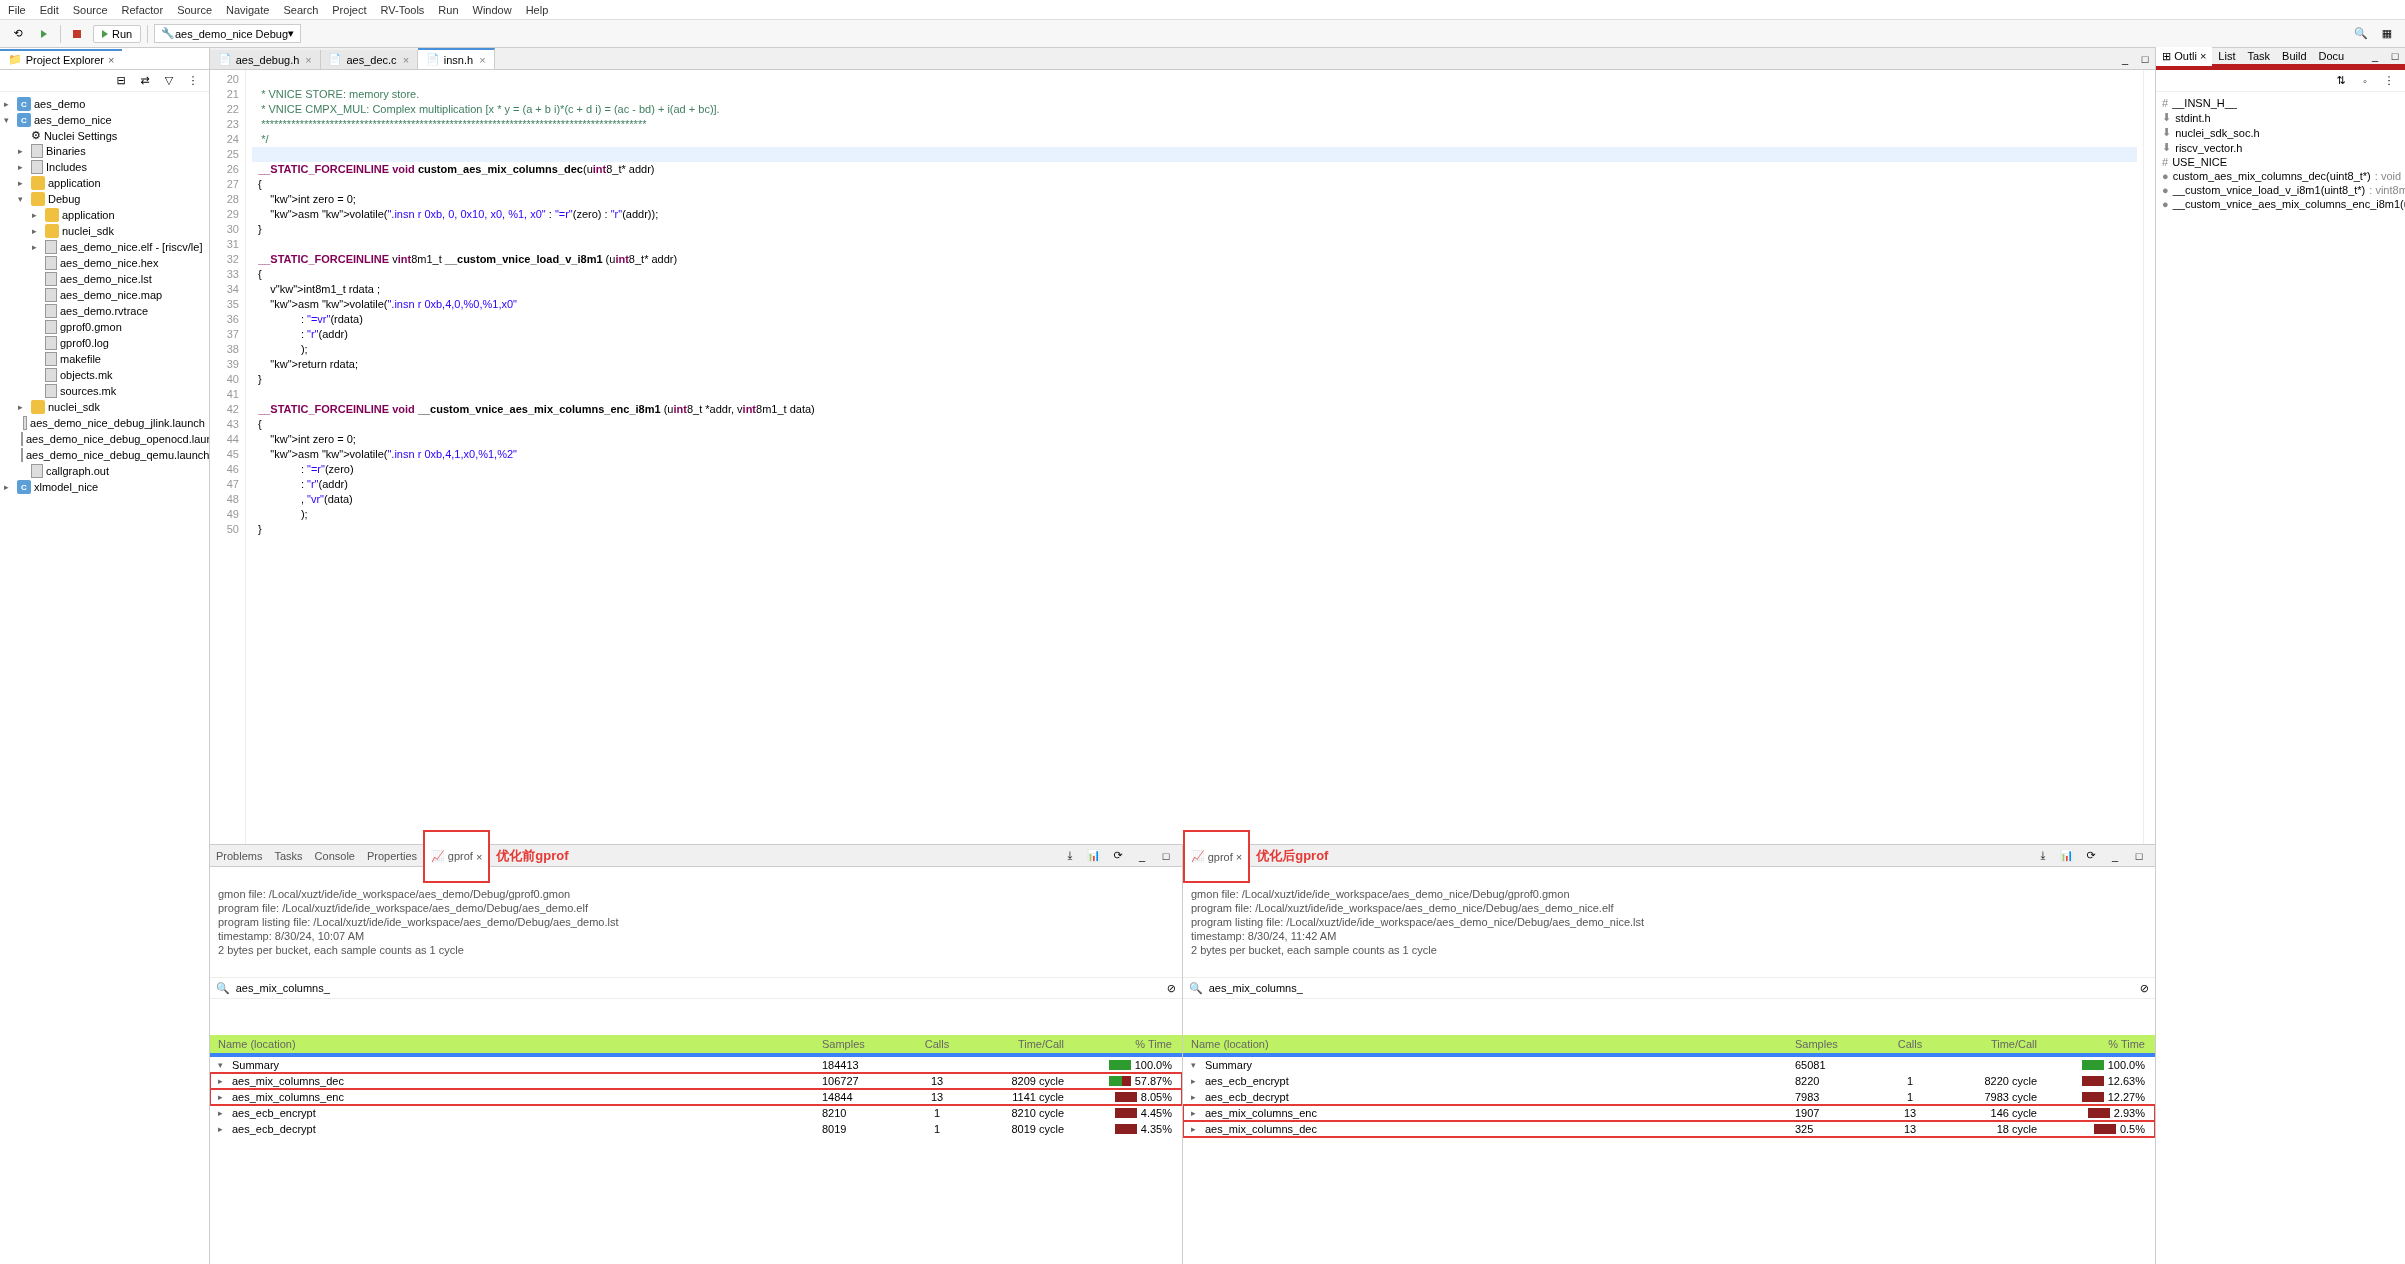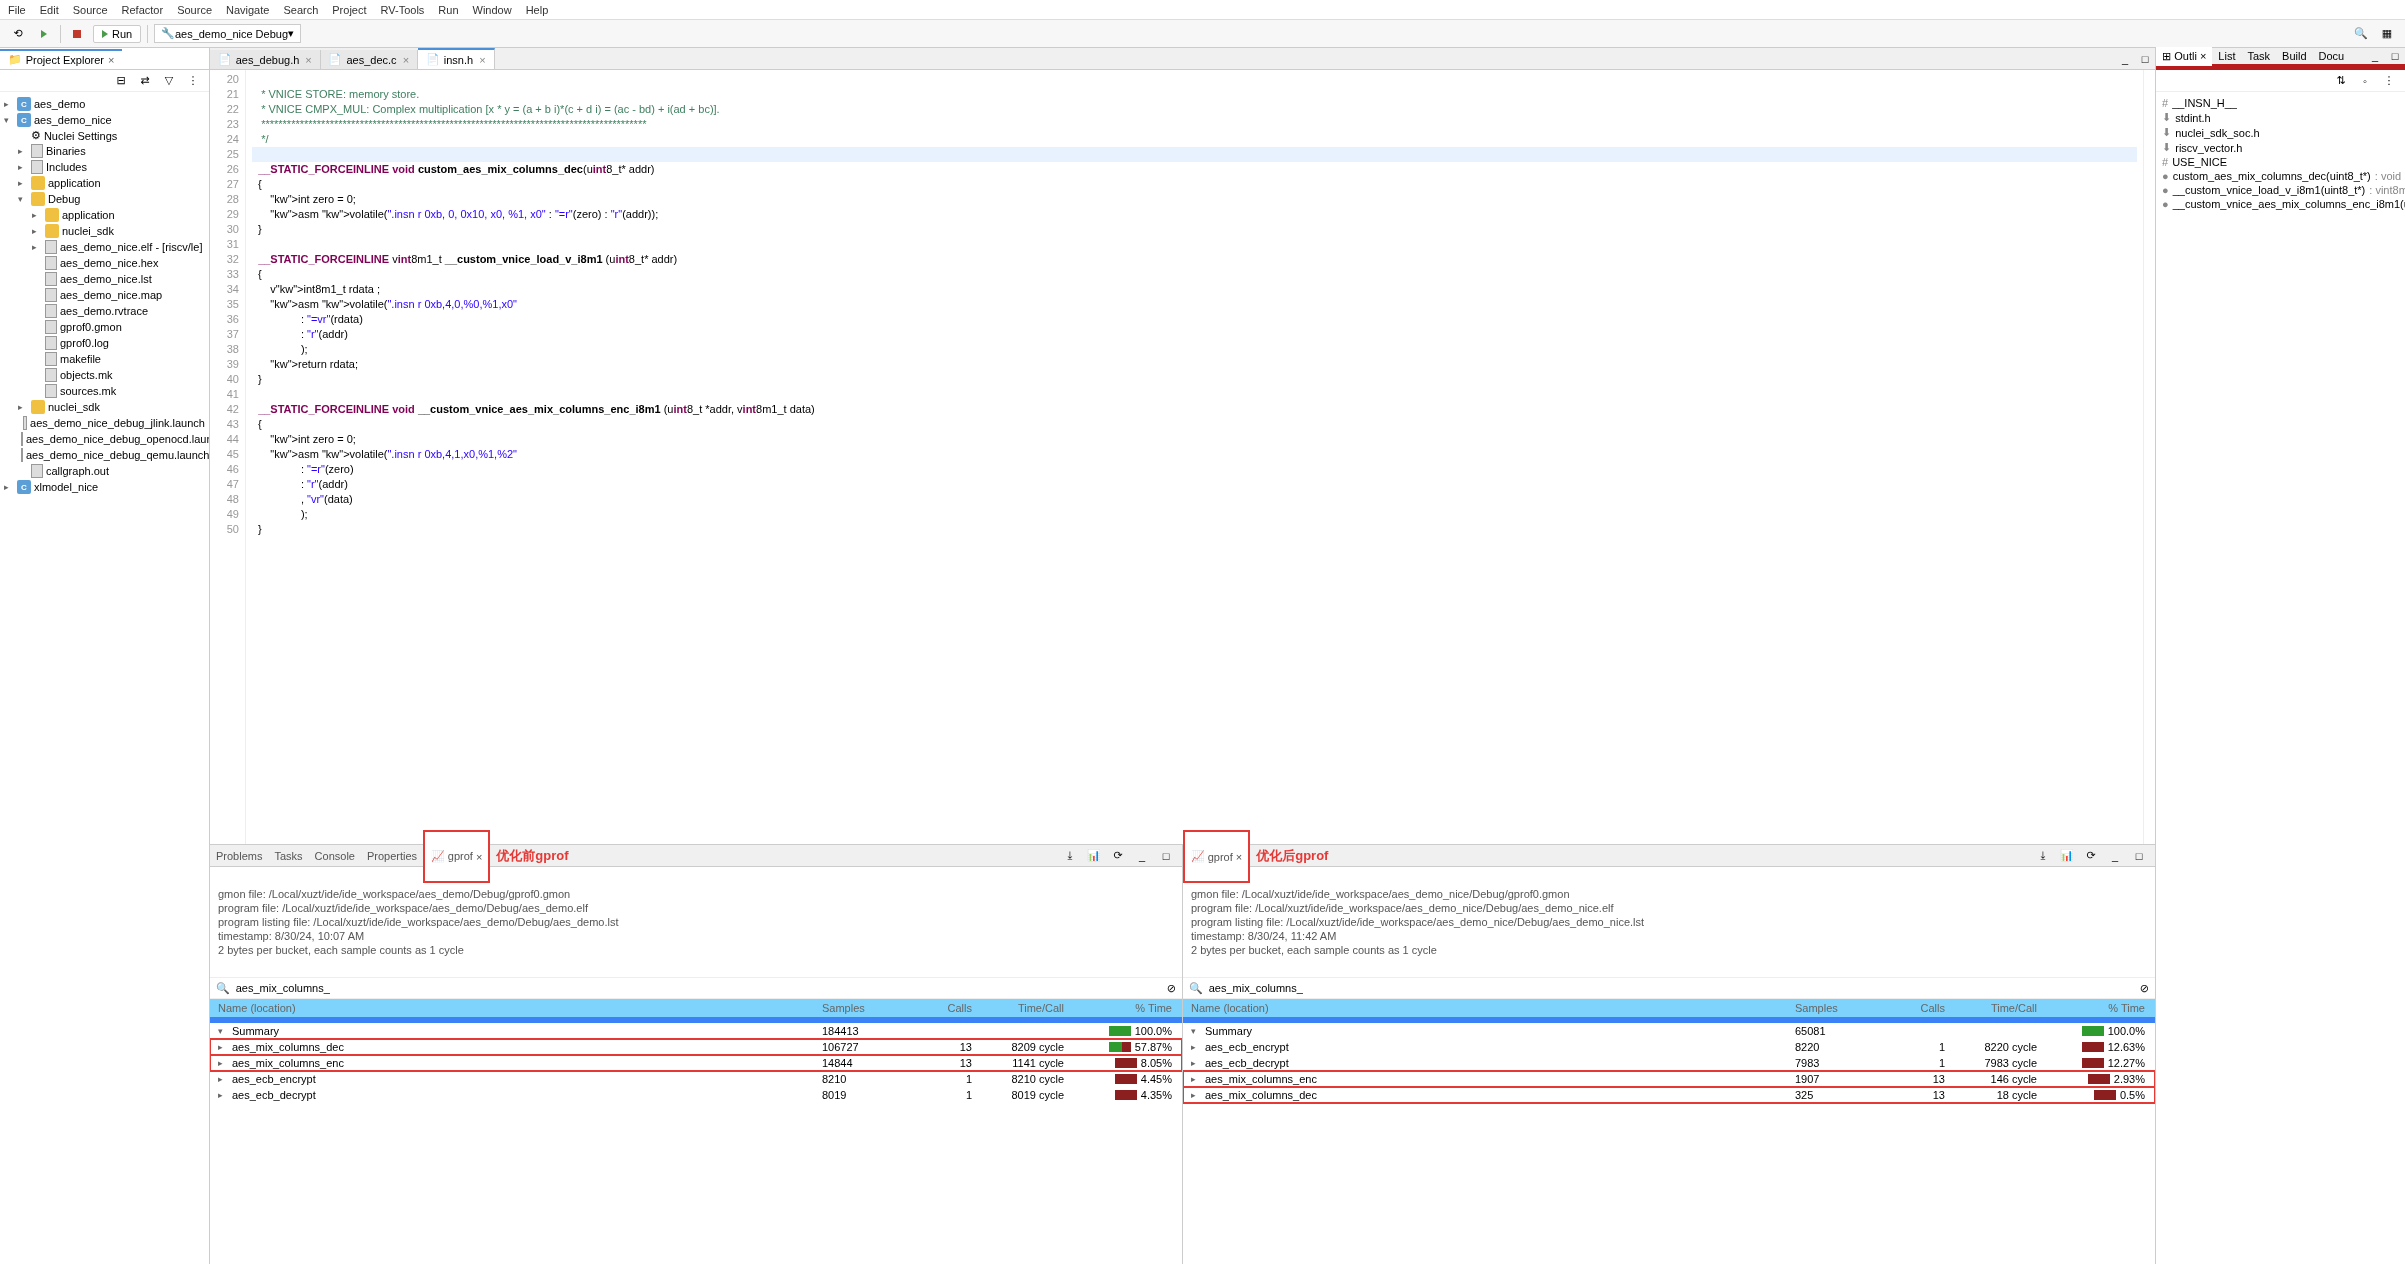--- a/index.html
+++ b/index.html
@@ -53,26 +53,26 @@
 .bpanel-tabs { height: 22px; border-bottom: 1px solid #ccc; display: flex; align-items: center; background: #f0f0f0; justify-content: space-between; }
 .bpanel-tabs .tabs-left { display: flex; align-items: center; }
 .bp-tab { padding: 18px 6px; display: inline-flex; align-items: center; gap: 3px; color: #555; cursor: pointer; }
 .bp-tab.active { background: #fff; border: 1px solid #ccc; border-bottom: 1px solid #fff; position: relative; top: 1px; }
 .bp-tab.boxed { border: 2px solid #e53935; }
 .bpanel-tools { display: flex; gap: 4px; padding-right: 6px; }
 .gprof-info { padding: 20px 8px; color: #555; line-height: 14px; }
 .gprof-search { display: flex; align-items: center; padding: 2px 6px; border-top: 1px solid #eee; border-bottom: 1px solid #eee; gap: 4px; }
 .gprof-search input { flex: 1; border: none; outline: none; padding: 2px; }
 .gprof-table { flex: 1; overflow: auto; }
-.gt-head { display: flex; border-bottom: 6px solid #3b82f6; background: #7dd3fc; color: #666; padding: 3px 0; }
+.gt-head { display: flex; border-bottom: 4px solid #3b82f6; background: #bef264; color: #666; padding: 3px 0; margin-top: 36px; }
 .gt-row { display: flex; padding: 2px 0; }
 .gt-row.boxed { outline: 2px solid #e53935; outline-offset: -1px; }
 .col-name { flex: 1; padding-left: 8px; display: flex; align-items: center; gap: 4px; }
 .col-samples { width: 80px; text-align: left; }
-.col-calls { width: 70px; text-align: right; }
+.col-calls { width: 70px; text-align: center; }
 .col-time { width: 100px; text-align: right; padding-right: 8px; }
 .col-pct { width: 110px; display: flex; align-items: center; justify-content: flex-end; gap: 4px; padding-right: 10px; }
 .pct-bar { width: 22px; height: 10px; background: #8b1e1e; display: inline-block; }
 .pct-bar.green { background: linear-gradient(to right, #2e9b2e 60%, #8b1e1e 60%); }
 .pct-bar.full-green { background: #2e9b2e; }
 .label-red { color: #e53935; font-size: 13px; font-weight: bold; margin-left: 6px; }
 
 .outline { width: 250px; background: #fff; border-left: 1px solid #ccc; display: flex; flex-direction: column; }
 .outline-tabs { height: 22px; border-bottom: 6px solid #b91c1c; display: flex; align-items: center; background: #f0f0f0; }
 .ol-tab { padding: 3px 6px; display: inline-flex; align-items: center; gap: 3px; }

